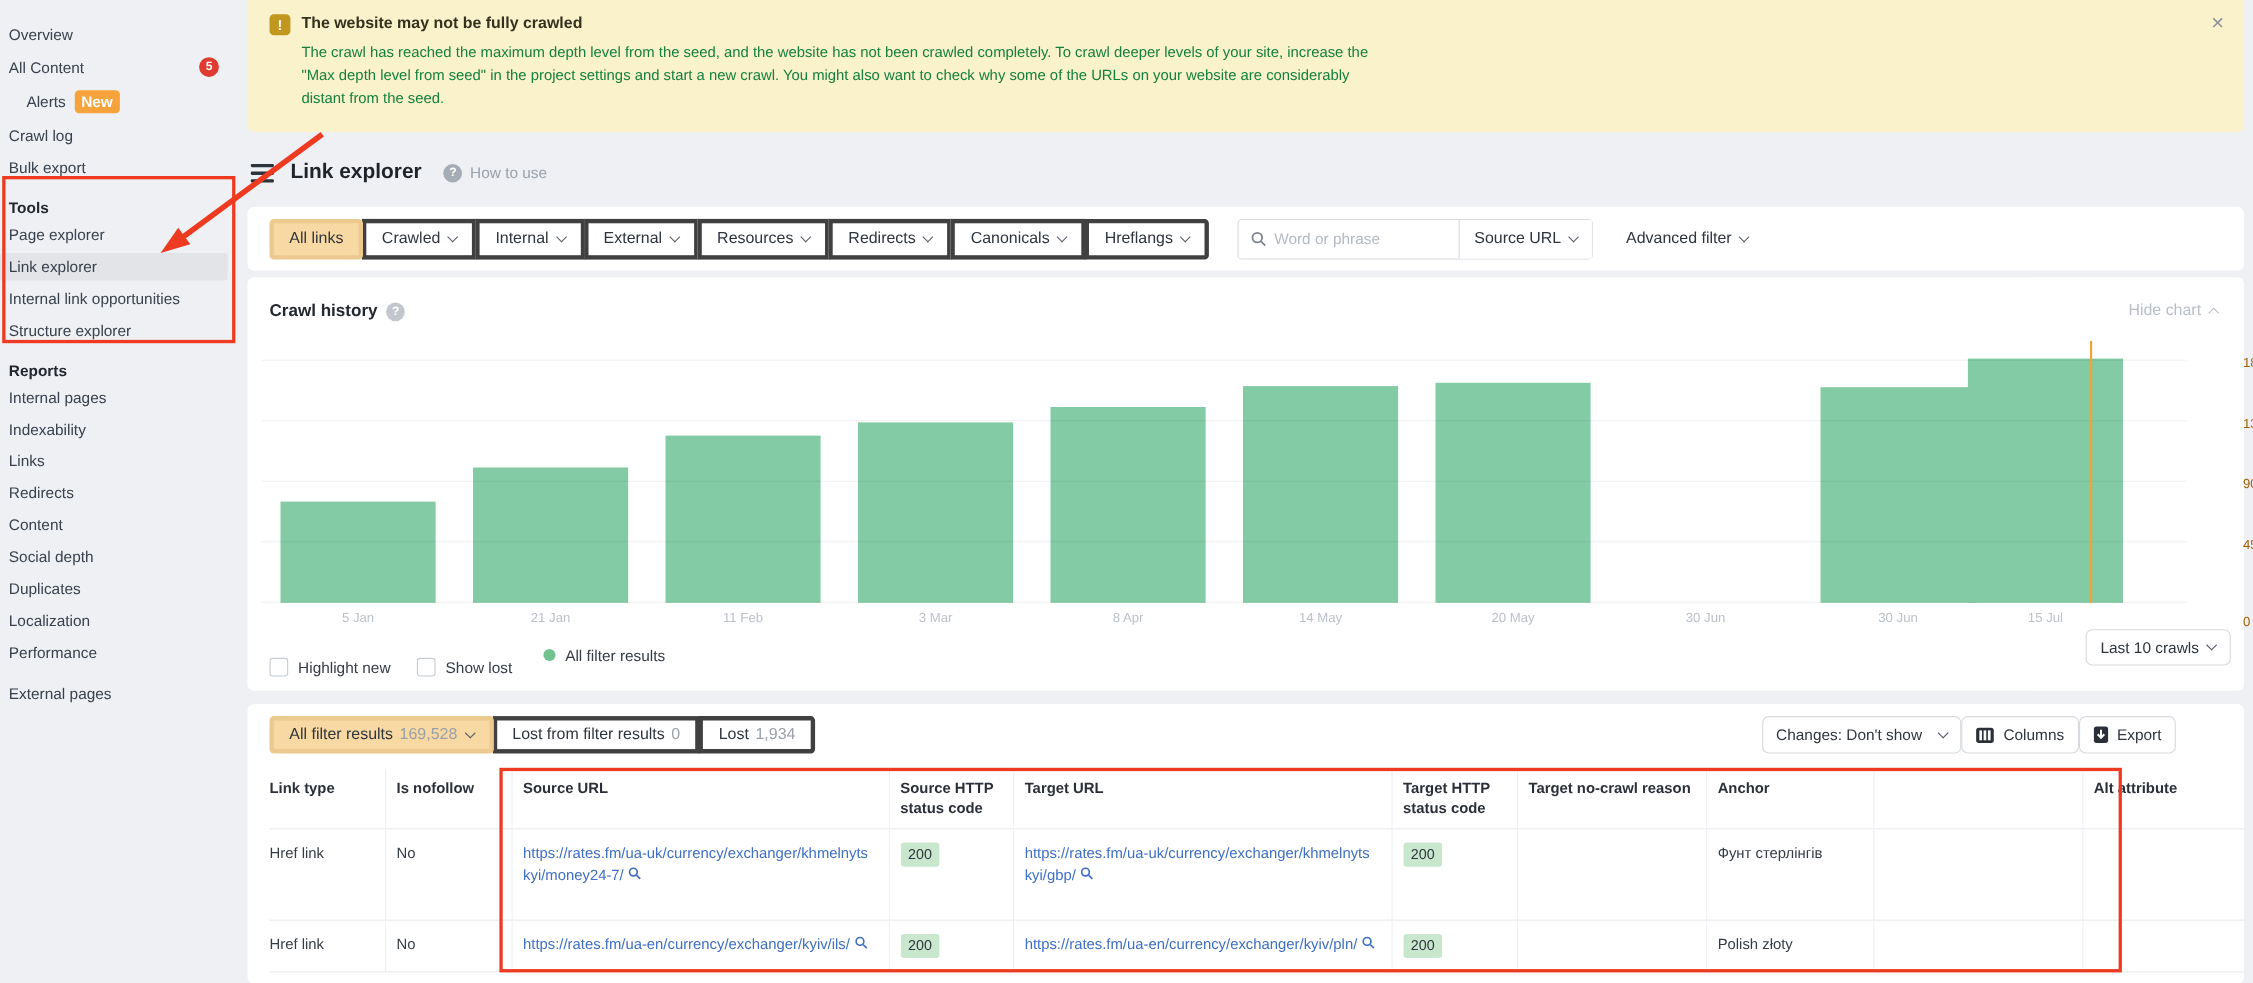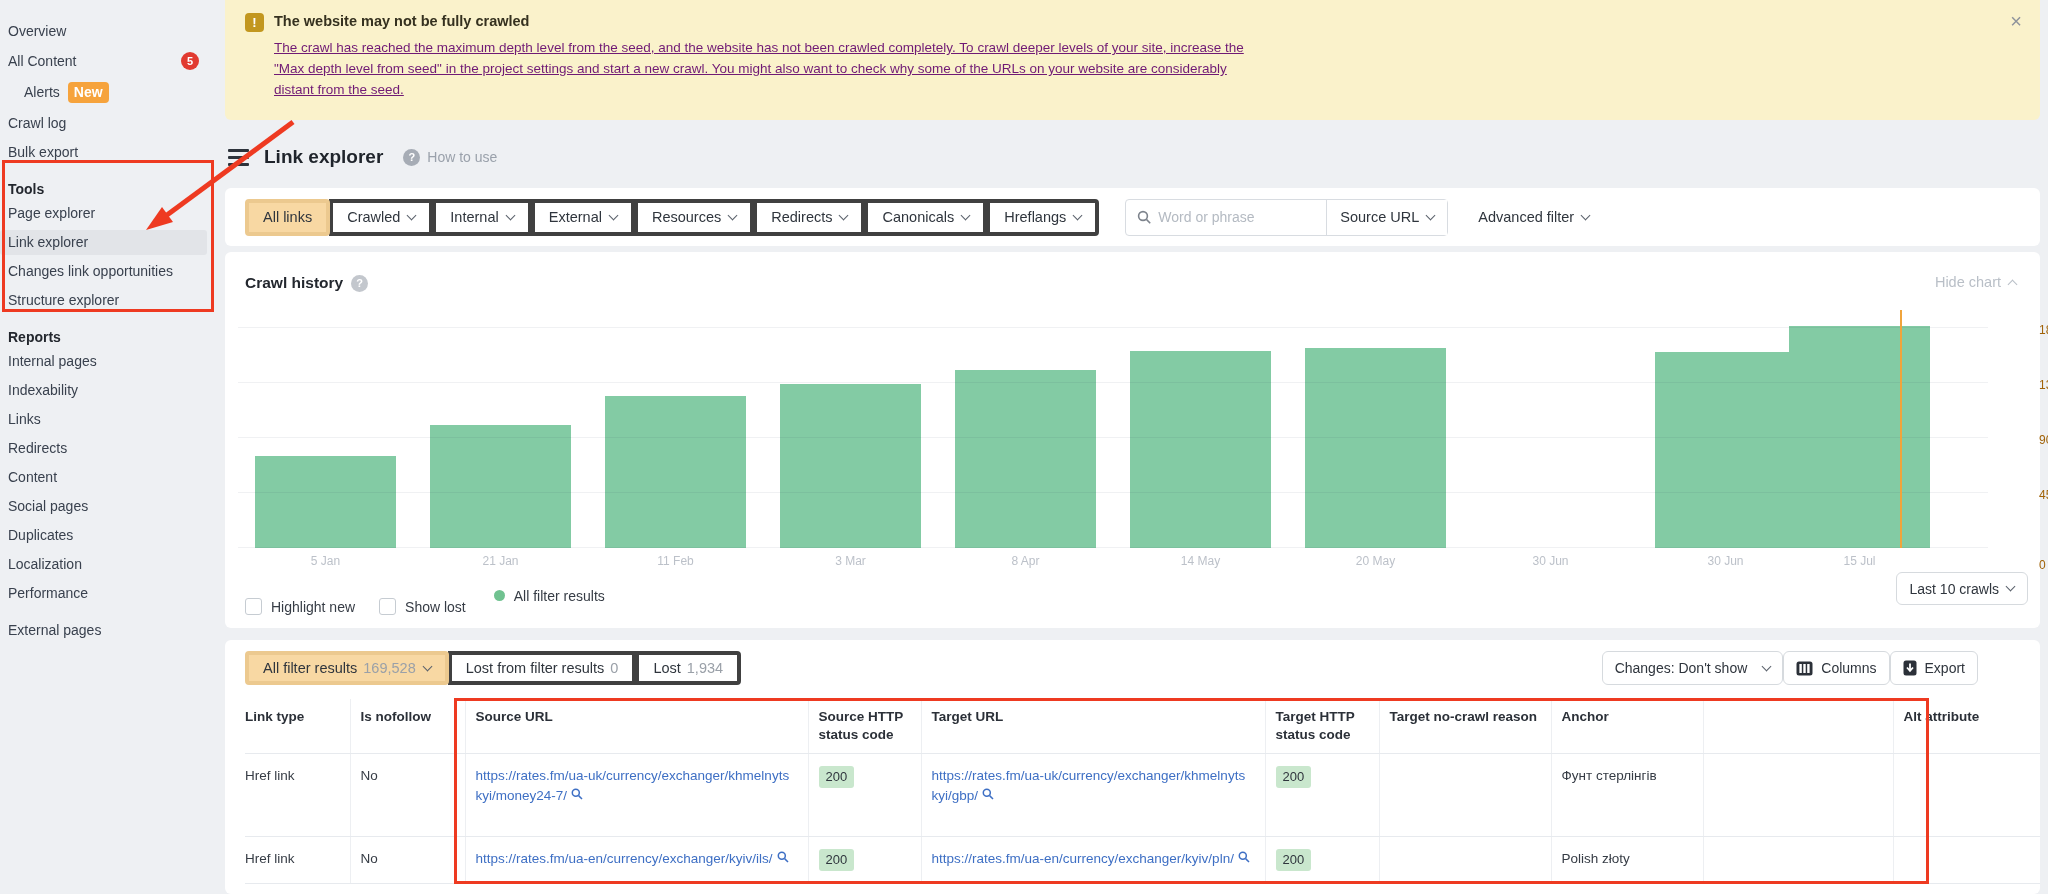--- a/index.html
+++ b/index.html
@@ -25,21 +25,21 @@
 
   
   .main { position:absolute; left:225px; top:0; width:1815px; height:894px; }
 
   
   .banner { position:absolute; left:0; top:0; width:1815px; height:120px; background:#faf2cb;
             border-radius:0 0 6px 6px; padding:13px 20px; display:flex; }
   .warn-icon { width:19px; height:19px; border-radius:4px; background:#c2971f; color:#fff; font-weight:700;
                font-size:13px; display:flex; align-items:center; justify-content:center; flex:0 0 auto; margin-right:10px; }
   .banner-title { font-size:14.5px; font-weight:700; color:#35311f; margin-bottom:8px; }
-  .banner-body { font-size:13.5px; color:#701a75; line-height:21px; max-width:985px;text-decoration:underline; }
+  .banner-body { font-size:13.5px; color:#15803d; line-height:21px; max-width:985px; }
   .banner-close { position:absolute; right:18px; top:10px; font-size:20px; color:#8e939b; cursor:pointer;
                   background:none; border:none; font-family:inherit; }
 
   
   .page-header { position:absolute; left:3px; top:140px; height:34px; display:flex; align-items:center; }
   .burger { width:21px; display:flex; flex-direction:column; gap:4px; cursor:pointer; }
   .burger i { height:3px; background:#2d333b; border-radius:1px; }
   .page-title { font-size:19px; font-weight:700; color:#1f242b; margin-left:15px; }
   .help { display:flex; align-items:center; gap:7px; margin-left:20px; color:#9aa1ab; font-size:14px; cursor:pointer; }
   .qmark { width:17px; height:17px; border-radius:50%; background:#a6acb5; color:#fff; font-size:11px; font-weight:700;
@@ -150,21 +150,21 @@
       </div>
       <div class="sb-sec">
         <div class="sb-head">Tools</div>
         <div class="sb-item">
           <span class="sb-label">Page explorer</span>
         </div>
         <div class="sb-item sel">
           <span class="sb-label">Link explorer</span>
         </div>
         <div class="sb-item">
-          <span class="sb-label">Changes link opportunities</span>
+          <span class="sb-label">Internal link opportunities</span>
         </div>
         <div class="sb-item">
           <span class="sb-label">Structure explorer</span>
         </div>
       </div>
       <div class="sb-sec">
         <div class="sb-head">Reports</div>
         <div class="sb-item">
           <span class="sb-label">Internal pages</span>
         </div>
@@ -174,21 +174,21 @@
         <div class="sb-item">
           <span class="sb-label">Links</span>
         </div>
         <div class="sb-item">
           <span class="sb-label">Redirects</span>
         </div>
         <div class="sb-item">
           <span class="sb-label">Content</span>
         </div>
         <div class="sb-item">
-          <span class="sb-label">Social pages</span>
+          <span class="sb-label">Social depth</span>
         </div>
         <div class="sb-item">
           <span class="sb-label">Duplicates</span>
         </div>
         <div class="sb-item">
           <span class="sb-label">Localization</span>
         </div>
         <div class="sb-item">
           <span class="sb-label">Performance</span>
         </div>

